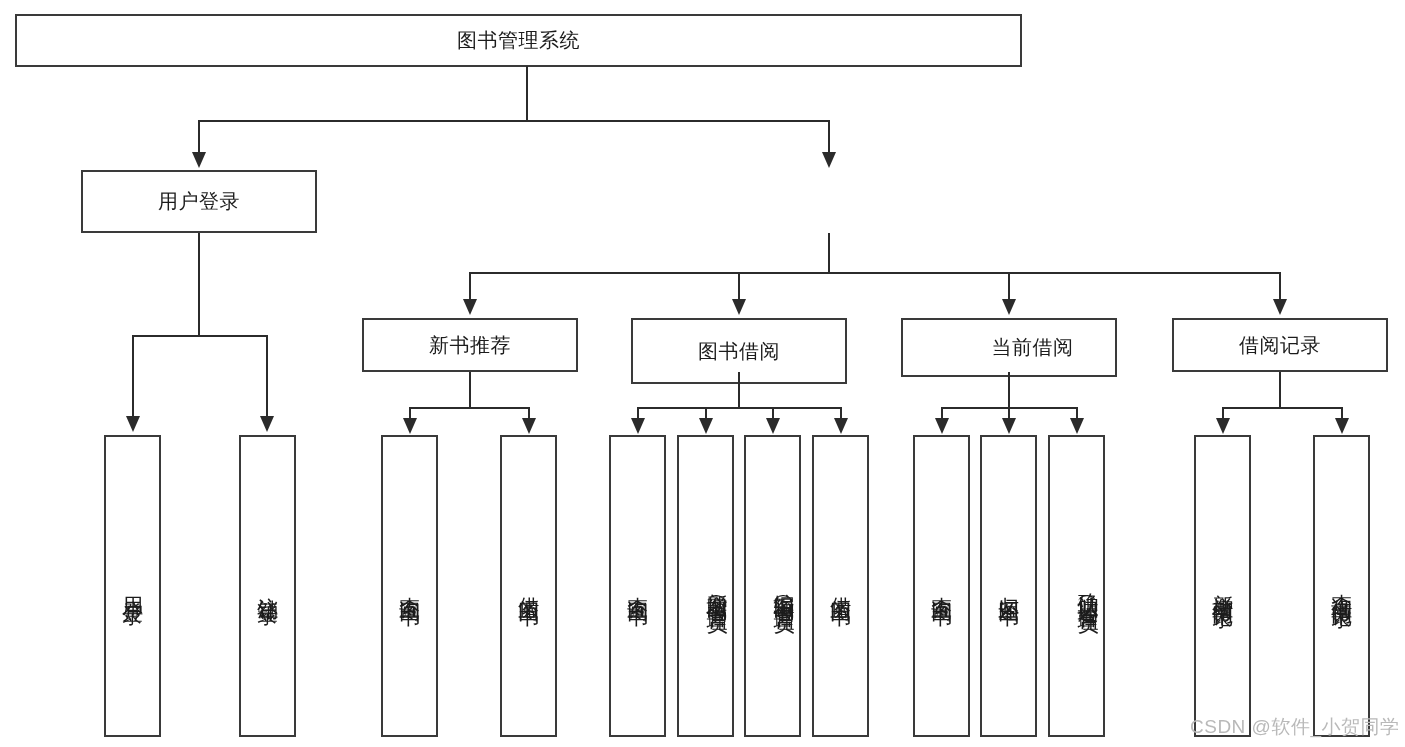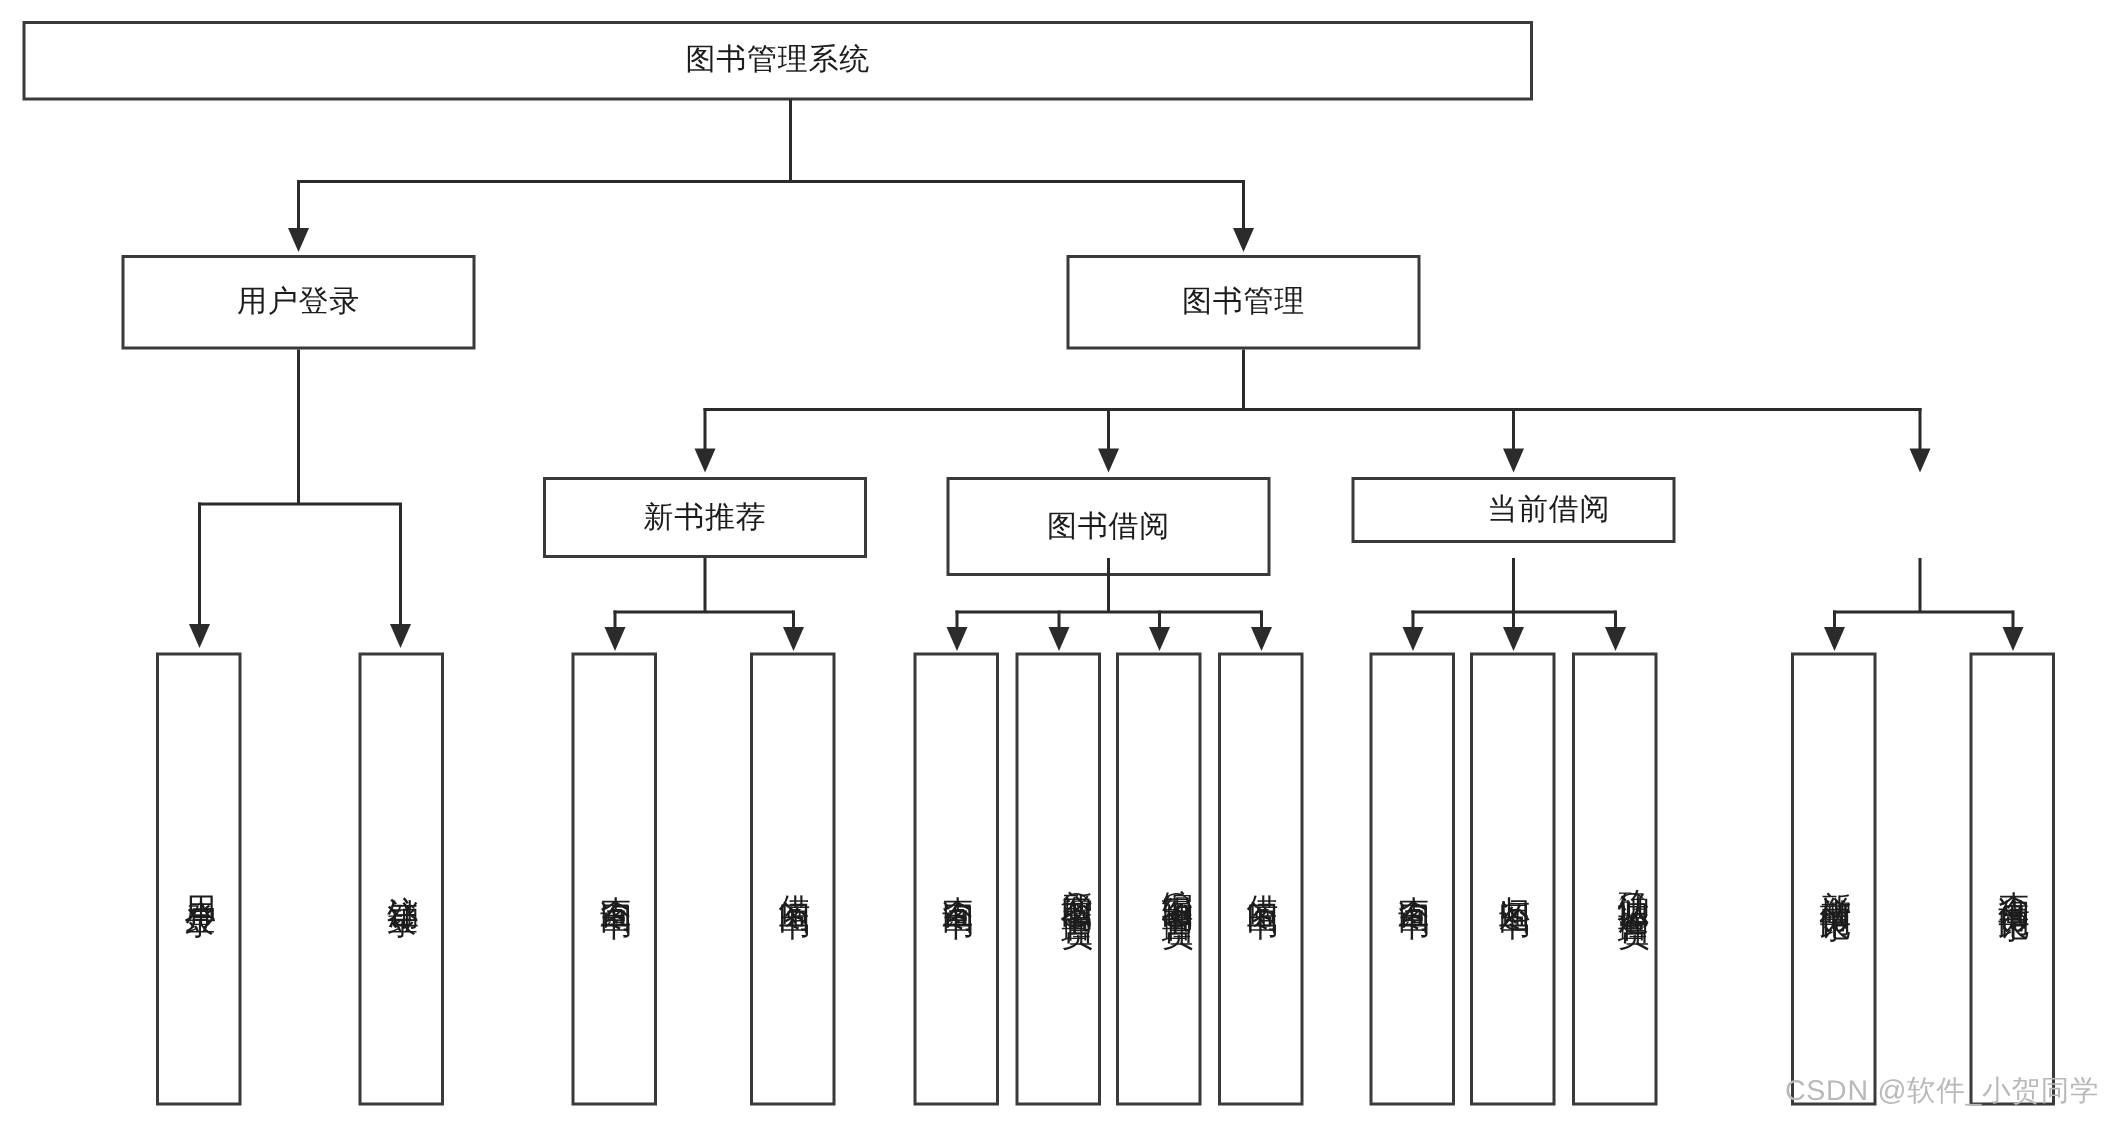--- a/index.html
+++ b/index.html
@@ -91,23 +91,20 @@
   <div class="lineH" style="left:198px; top:120px; width:632px;"></div>
 
   <div class="lineV" style="left:198px; top:120px; height:33px;"></div>
   <div class="arrow" style="left:192px; top:152px;"></div>
   <div class="lineV" style="left:828px; top:120px; height:33px;"></div>
   <div class="arrow" style="left:822px; top:152px;"></div>
 
   <div class="node h" style="left:81px; top:170px; width:236px; height:63px;">
     <span>用户登录</span>
   </div>
-  <div class="node h" style="left:711px; top:170px; width:236px; height:63px;">
-    <span>图书管理</span>
-  </div>
 
   <div class="lineV" style="left:198px; top:233px; height:103px;"></div>
   <div class="lineH" style="left:132px; top:335px; width:134px;"></div>
   <div class="lineV" style="left:132px; top:335px; height:82px;"></div>
   <div class="arrow" style="left:126px; top:416px;"></div>
   <div class="lineV" style="left:266px; top:335px; height:82px;"></div>
   <div class="arrow" style="left:260px; top:416px;"></div>
 
   <div class="lineV" style="left:828px; top:233px; height:40px;"></div>
   <div class="lineH" style="left:469px; top:272px; width:812px;"></div>
@@ -119,22 +116,25 @@
   <div class="arrow" style="left:1002px; top:299px;"></div>
   <div class="lineV" style="left:1279px; top:272px; height:28px;"></div>
   <div class="arrow" style="left:1273px; top:299px;"></div>
 
   <div class="node h" style="left:362px; top:318px; width:216px; height:54px;">
     <span>新书推荐</span>
   </div>
   <div class="node h" style="left:631px; top:318px; width:216px; height:66px;">
     <span>图书借阅</span>
   </div>
-  <div class="node h" style="left:901px; top:318px; width:216px; height:44px;padding-left:47px;">
+  <div class="node h" style="left:901px; top:318px; width:216px; height:59px;padding-left:47px;">
     <span>当前借阅</span>
+  </div>
+  <div class="node h" style="left:1172px; top:318px; width:216px; height:54px;">
+    <span>借阅记录</span>
   </div>
 
   <div class="lineV" style="left:469px; top:372px; height:36px;"></div>
   <div class="lineH" style="left:409px; top:407px; width:120px;"></div>
   <div class="lineV" style="left:409px; top:407px; height:13px;"></div>
   <div class="arrow" style="left:403px; top:418px;"></div>
   <div class="lineV" style="left:528px; top:407px; height:13px;"></div>
   <div class="arrow" style="left:522px; top:418px;"></div>
 
   <div class="lineV" style="left:738px; top:372px; height:36px;"></div>

